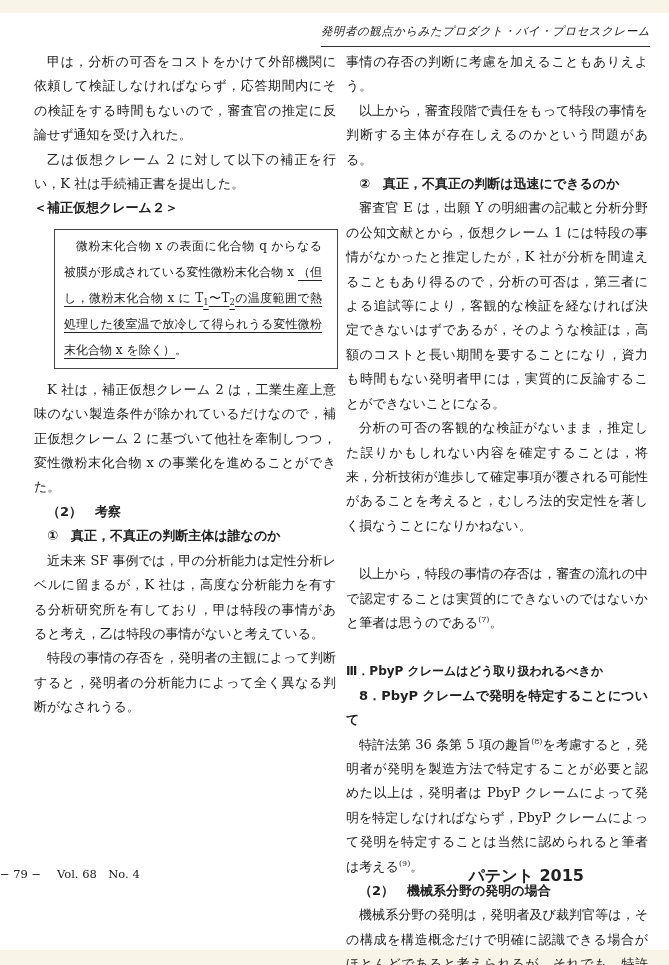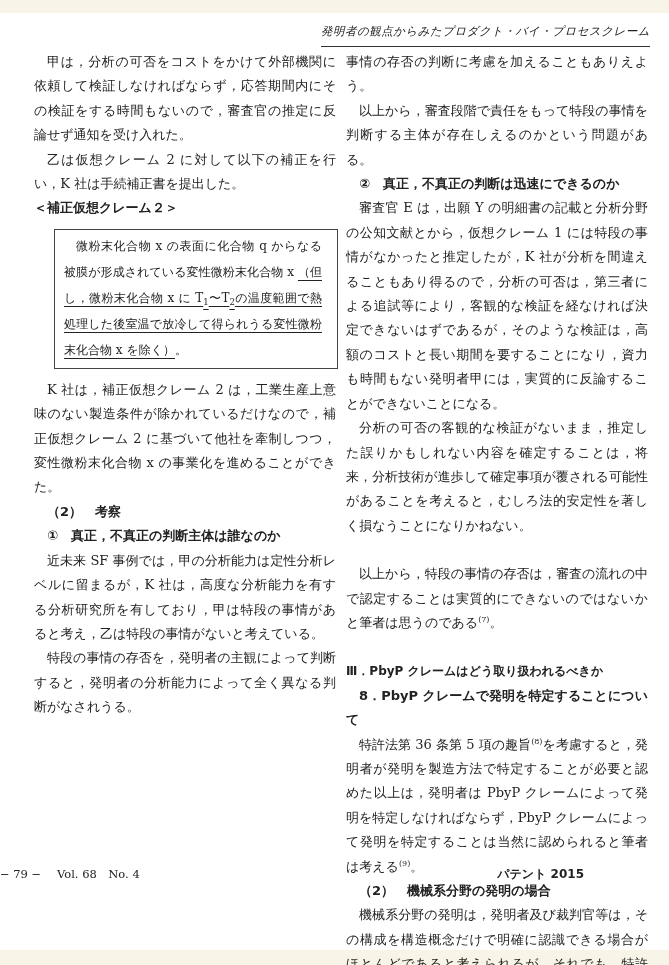--- a/index.html
+++ b/index.html
@@ -36,21 +36,21 @@
   .u{text-decoration:underline;text-underline-offset:3.5px;}
   sup{font-size:8px;line-height:0;vertical-align:super;}
   sub{font-size:8.5px;line-height:0;vertical-align:sub;}
   .gap{height:24px;}
   .footer{position:absolute;top:867px;left:0;width:603px;height:20px;font-size:11.5px;color:#222;}
   .footer .vol{position:absolute;left:57px;top:0;}
   .footer .pageno{position:absolute;left:0;top:0;width:100%;}
   .footer .journal{
     position:absolute;right:19px;top:-1px;
     font-family:"DejaVu Sans","Liberation Sans",sans-serif;
-    font-weight:700;font-size:12px;
+    font-weight:700;font-size:16px;
   }
 </style>
 </head>
 <body>
 
 <div class="page-bg"></div>
 
 <div class="running-head">発明者の観点からみたプロダクト・バイ・プロセスクレーム</div>
 
 <div class="columns">

